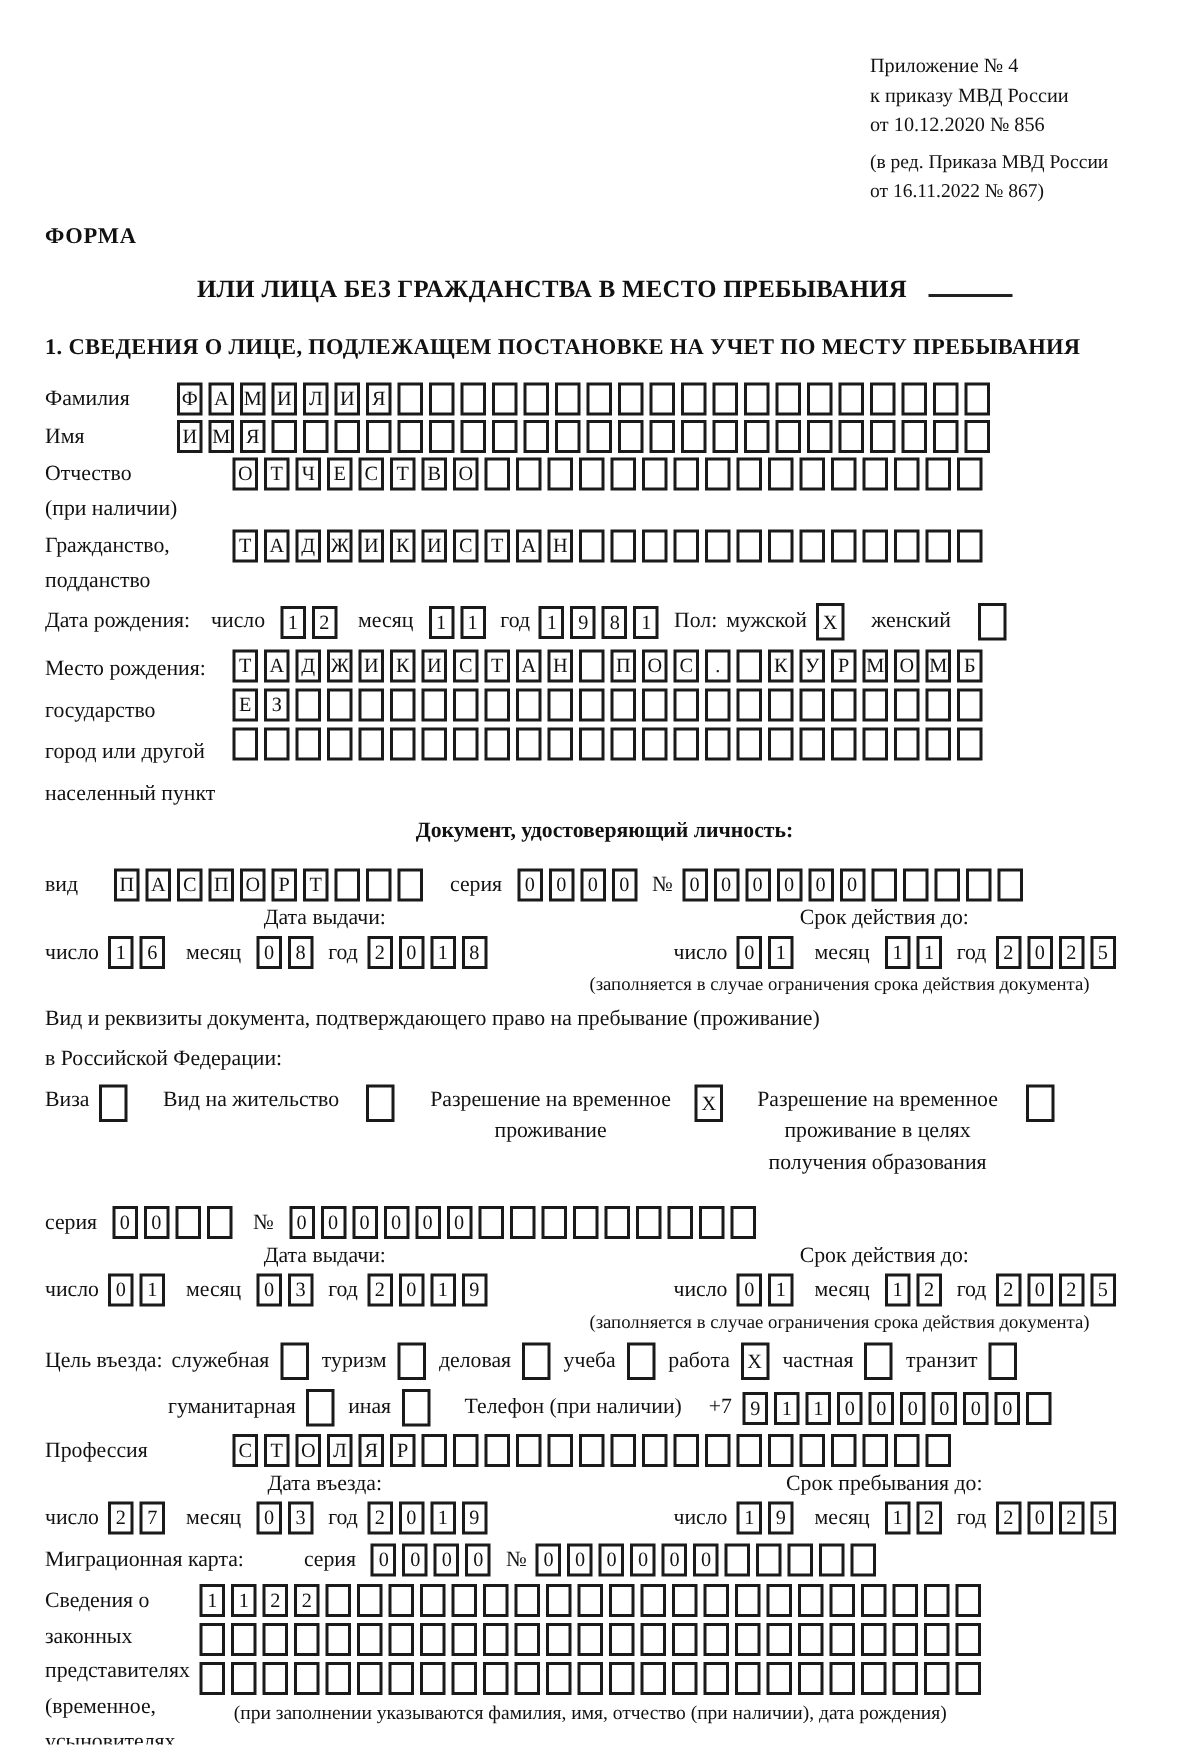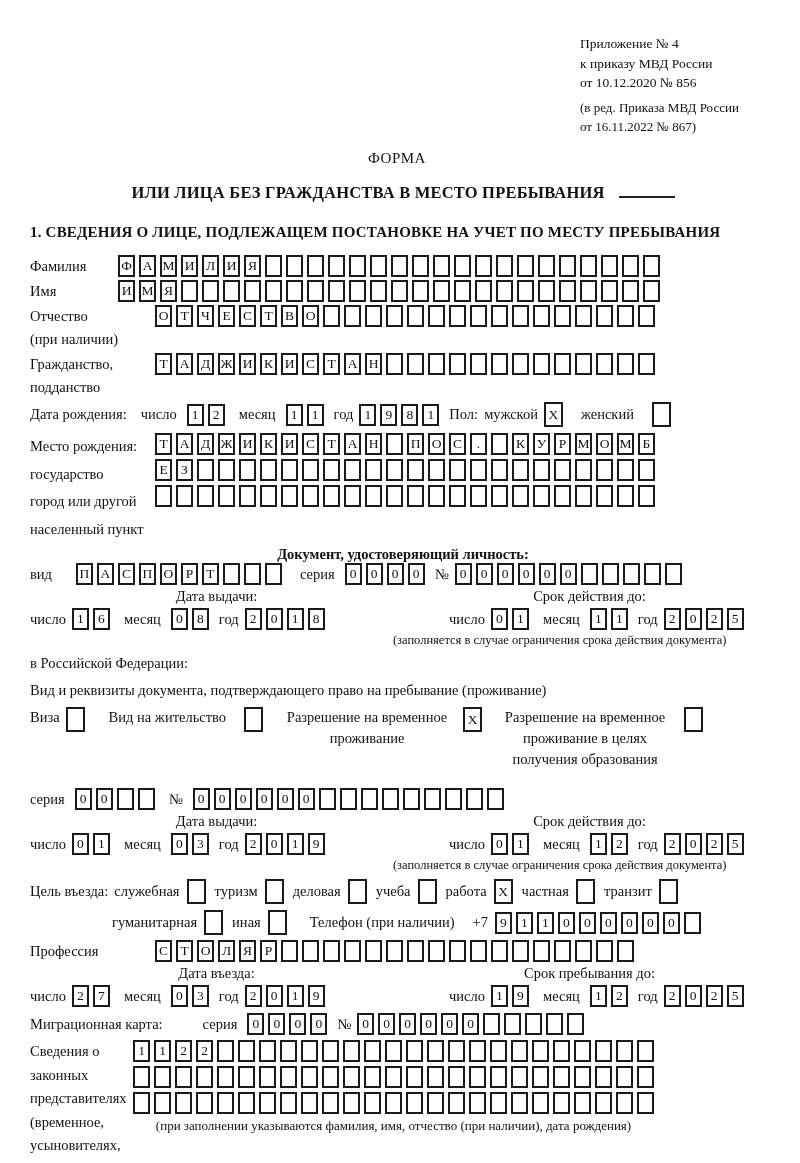--- a/index.html
+++ b/index.html
@@ -8,21 +8,21 @@
     width:800px; height:1163px; overflow:hidden;
     background:#ffffff; color:#111;
     font-family:"Liberation Serif", serif;
     font-size:14.5px;
   }
   .page { padding:34px 24px 0 30px; }
 
   
   .appendix { margin-left:auto; width:196px; font-size:13.5px; line-height:1.45; }
   .appendix .sub { margin-top:6px; font-size:13px; }
-  .forma { text-align:center; padding-right:12px; font-weight:normal; margin-top:14px; font-size:15px; letter-spacing:.5px; }
+  .forma { text-align:left; padding-right:12px; font-weight:bold; margin-top:14px; font-size:15px; letter-spacing:.5px; }
 
   .title { text-align:center; margin-top:14px; font-weight:bold; font-size:16.5px; line-height:1.5; letter-spacing:.2px; }
   .title-underline { display:inline-block; width:56px; border-bottom:2px solid #222; height:13px; margin-left:14px; }
 
   .section-heading { margin-top:18px; font-weight:bold; font-size:15px; letter-spacing:.2px; }
 
   
   .cells { display:inline-flex; gap:4px; vertical-align:middle; flex:0 0 auto; }
   .cell {
     width:17px; height:22px; border:2px solid #1a1a1a;
@@ -35,21 +35,21 @@
   .row-top { align-items:flex-start; }
   .lbl { flex:0 0 auto; }
   .w88 { width:88px; }
   .w125 { width:125px; }
   .lbl2 { line-height:1.55; }
   .cellcol .cells { display:flex; margin-bottom:4px; }
 
   .rows-start { margin-top:14px; }
   .ml6{margin-left:6px;} .ml10{margin-left:10px;} .ml14{margin-left:14px;} .ml18{margin-left:18px;} .ml24{margin-left:24px;}
 
-  .doc-heading { text-align:center; font-weight:bold; margin:3px 0 0 0; }
+  .doc-heading { text-align:center; font-weight:bold; margin:3px 0 16px 0; }
 
   .dates-head { display:flex; margin-top:2px; }
   .dh-left { width:50%; text-align:center; }
   .dh-right { flex:1; text-align:center; }
   .dates-row { display:flex; align-items:center; margin-top:3px; }
   .dg { display:flex; align-items:center; }
   .dg-left { width:50%; }
   .dg-right { flex:1; padding-left:46px; }
   .note { font-size:12.5px; margin-top:3px; }
   .note-right { margin-left:auto; width:58%; text-align:center; }
@@ -420,22 +420,22 @@
       <span class="cells ml6">
           <div class="cell">2</div>
           <div class="cell">0</div>
           <div class="cell">2</div>
           <div class="cell">5</div>
         </span>
     </div>
   </div>
   <div class="note note-right">(заполняется в случае ограничения срока действия документа)</div>
 
+  <div class="para">Вид и реквизиты документа, подтверждающего право на пребывание (проживание)</div>
   <div class="para">в Российской Федерации:</div>
-  <div class="para">Вид и реквизиты документа, подтверждающего право на пребывание (проживание)</div>
 
   <div class="options-row">
     <div class="opt">
       <span class="optlabel">Виза</span>
       <span class="cells cb ml6">
           <div class="cell"></div>
         </span>
     </div>
     <div class="opt ml24">
       <span class="optlabel">Вид на жительство</span>

